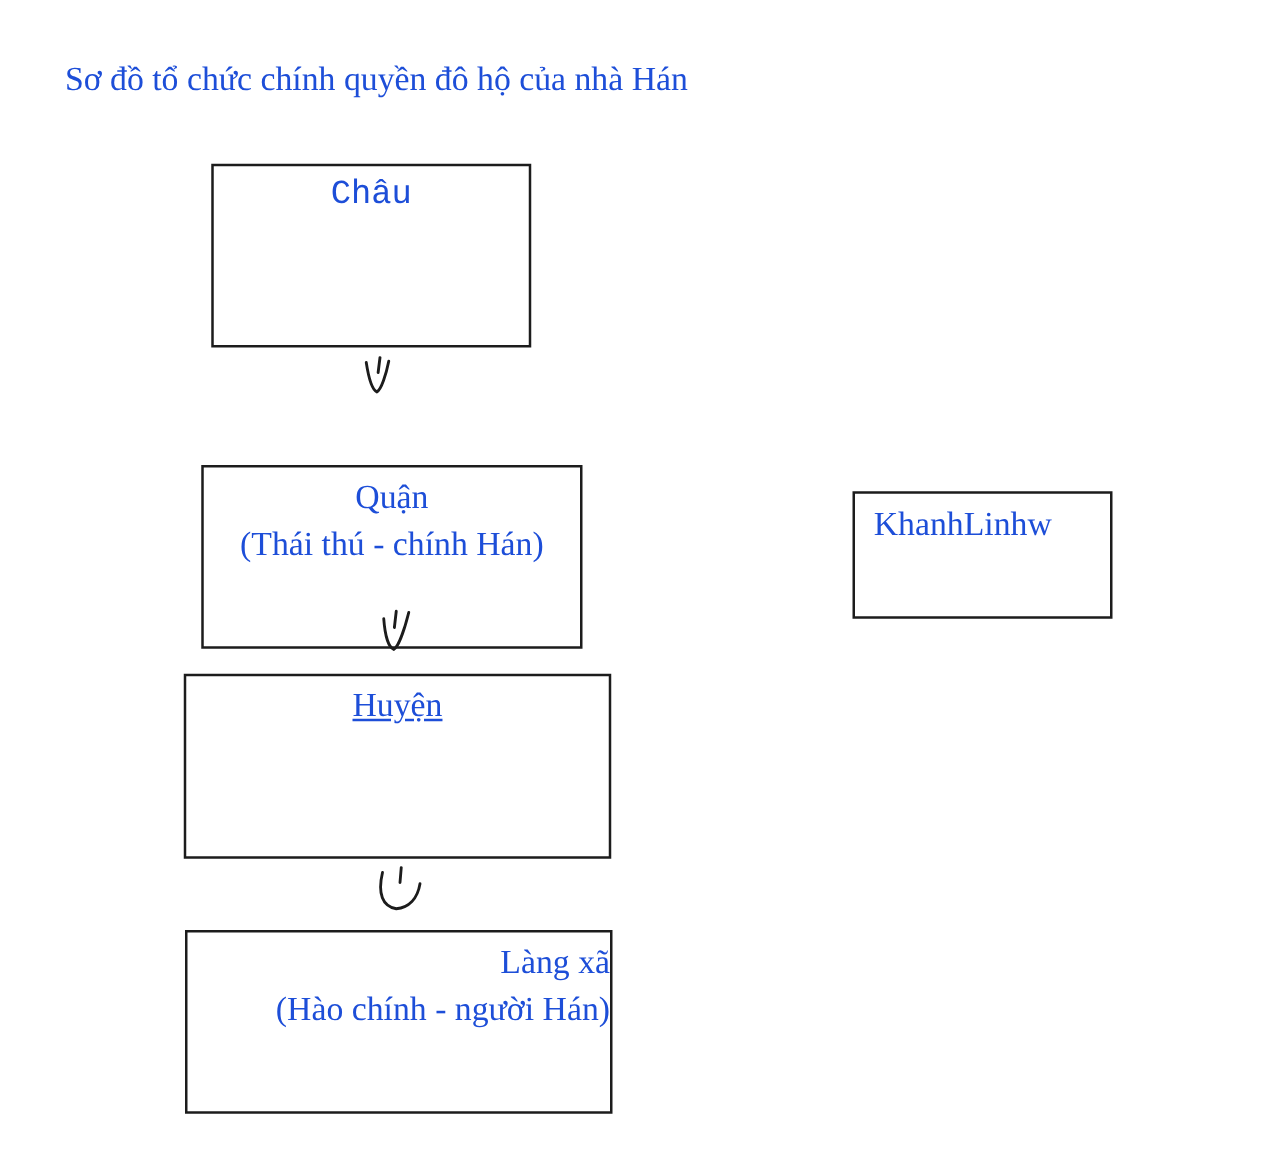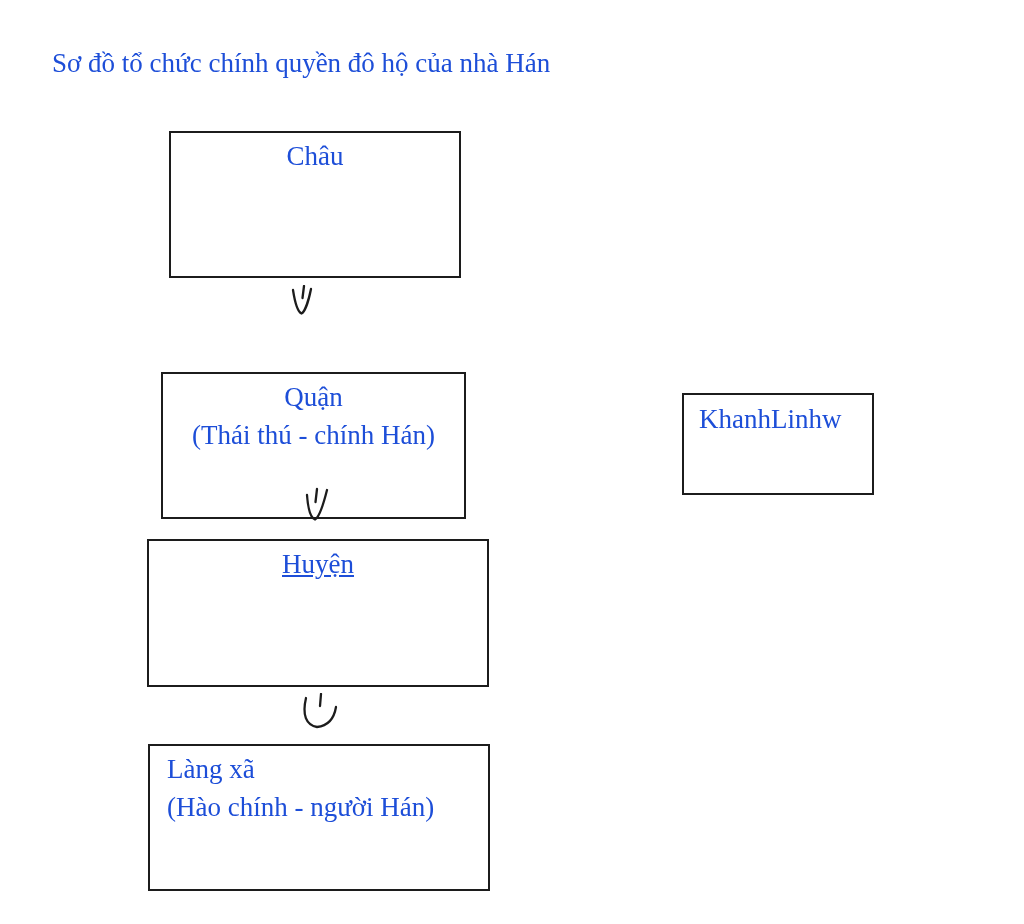--- a/index.html
+++ b/index.html
@@ -27,43 +27,43 @@
     position: absolute;
     box-sizing: border-box;
     border: 2px solid #1c1c1c;
     background: #ffffff;
     font-size: 27px;
     line-height: 38px;
     padding-top: 4px;
   }
   .node .line { display: block; }
   .node.center { text-align: center; }
-  .node.leftalign { text-align: left; padding-left: 17px; }
+  .node.leftalign { text-align: right; padding-left: 17px; }
   .arrow {
     position: absolute;
   }
   .arrow svg {
     display: block;
   }
   .watermark {
     position: absolute;
     box-sizing: border-box;
     left: 682px;
     top: 393px;
-    width: 192px;
+    width: 208px;
     height: 102px;
     border: 2px solid #1c1c1c;
     background: #ffffff;
     font-size: 27px;
     line-height: 36px;
     padding: 6px 0 0 15px;
   }
   .watermark .line { display: block; }
 
-  #node-chau   { left: 169px; top: 131px; width: 292px; height: 147px; }
+  #node-chau   { left: 169px; top: 131px; width: 256px; height: 147px; font-family: Liberation Mono, monospace; }
   #node-quan   { left: 161px; top: 335px; width: 305px; height: 147px; margin-top: 37px; }
   #node-huyen  { left: 147px; top: 539px; width: 342px; height: 148px; text-decoration: underline; }
   #node-langxa { left: 148px; top: 744px; width: 342px; height: 147px; }
 
   #arrow-1 { left: 286px; top: 285px; }
   #arrow-2 { left: 298px; top: 487px; }
   #arrow-3 { left: 297px; top: 693px; }
 </style>
 </head>
 <body>

